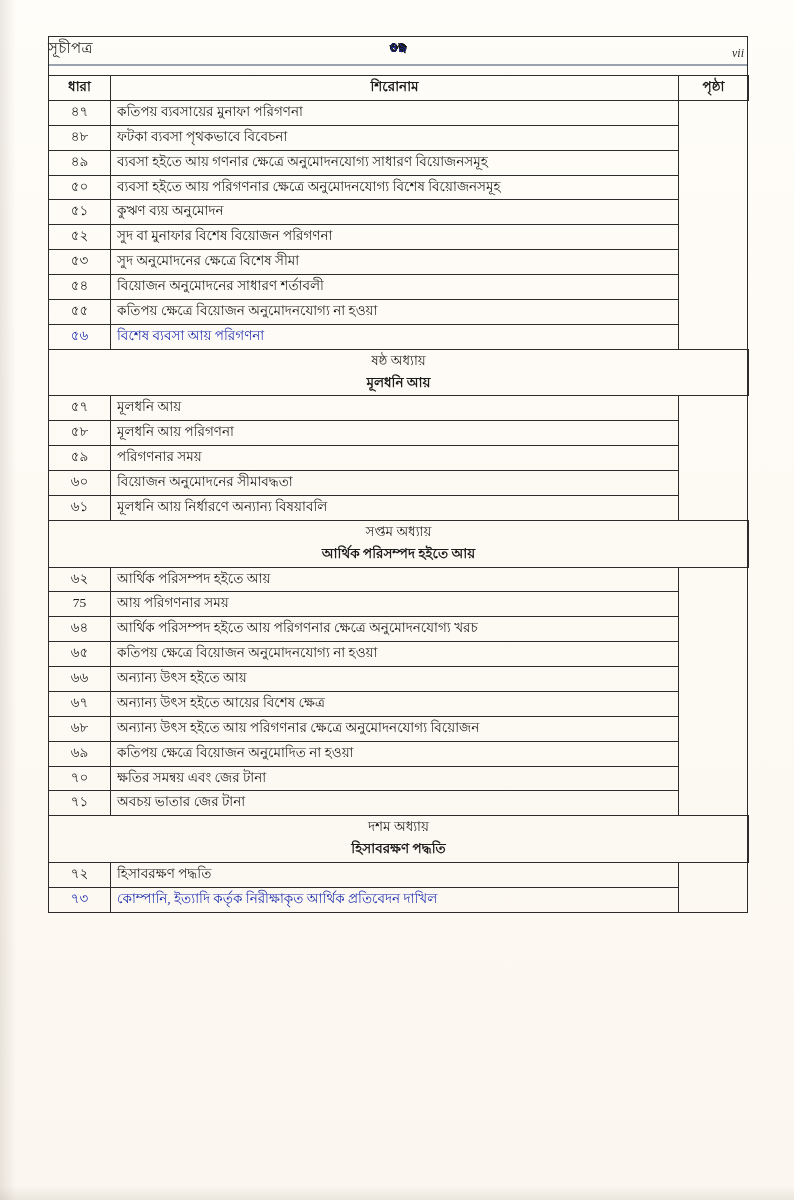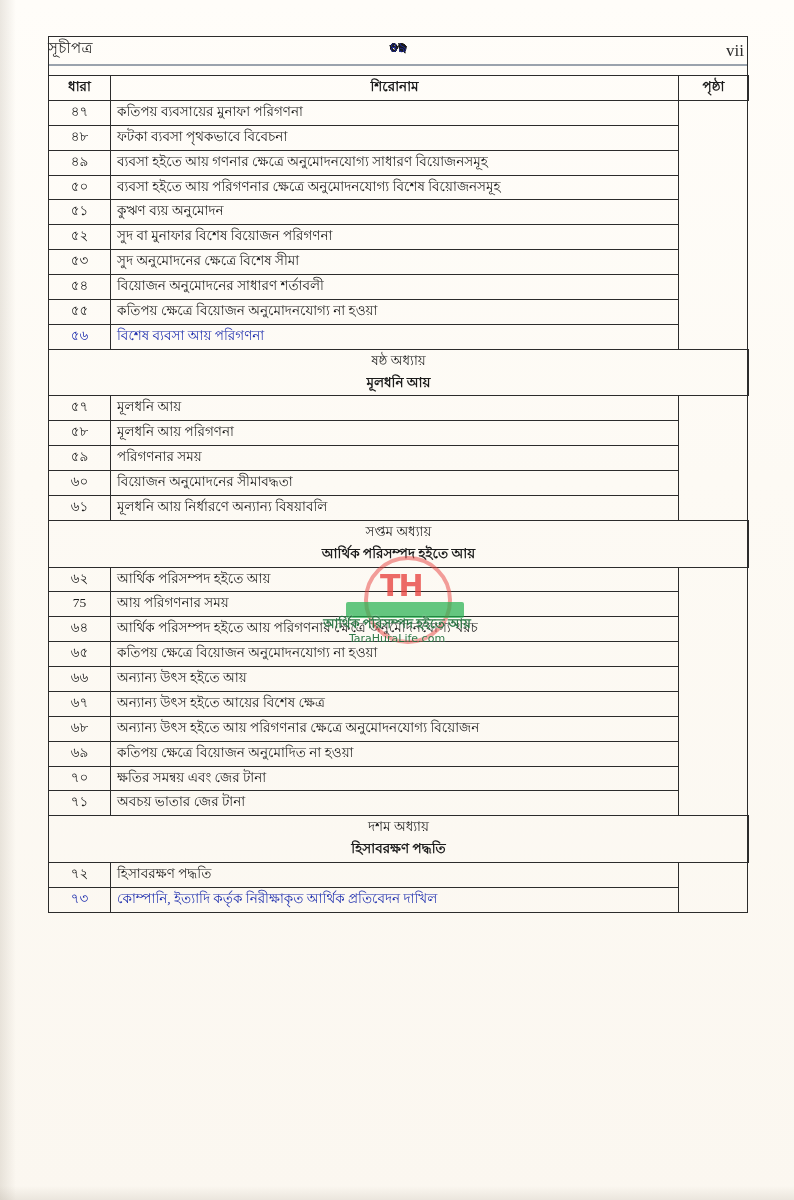--- a/index.html
+++ b/index.html
@@ -34,21 +34,22 @@
     border-bottom: 2px solid #9aa3ad;
     padding-bottom: 3px;
     margin-bottom: 9px;
   }
   .header-title {
     font-size: 15px;
     letter-spacing: .3px;
     color: #1b1b1b;
   }
   .header-page {
-    font-size: 17px;
+    font-size: 12px;
+    font-style: italic;
     color: #2b2b2b;
     padding-right: 4px;
   }
   table.toc {
     border-collapse: collapse;
     width: 100%;
     table-layout: fixed;
   }
   table.toc td, table.toc th {
     border: 1px solid #2c2c2c;
@@ -352,20 +353,13 @@
           <tr class="blue">
             <td class="sec">৭৩</td>
             <td class="title">কোম্পানি, ইত্যাদি কর্তৃক নিরীক্ষাকৃত আর্থিক প্রতিবেদন দাখিল</td>
             <td class="page">৪৯</td>
           </tr>
         </tbody>
     </table>
 
   </div>
 
-  <div class="watermark">
-    <div class="wm-circle"></div>
-    <div class="wm-green"></div>
-    <div class="wm-th">TH</div>
-    <div class="wm-name">আর্থিক পরিসম্পদ হইতে আয়</div>
-    <div class="wm-url">TaraHuraLife.com</div>
-  </div>
 </div>
 
 </body></html>

